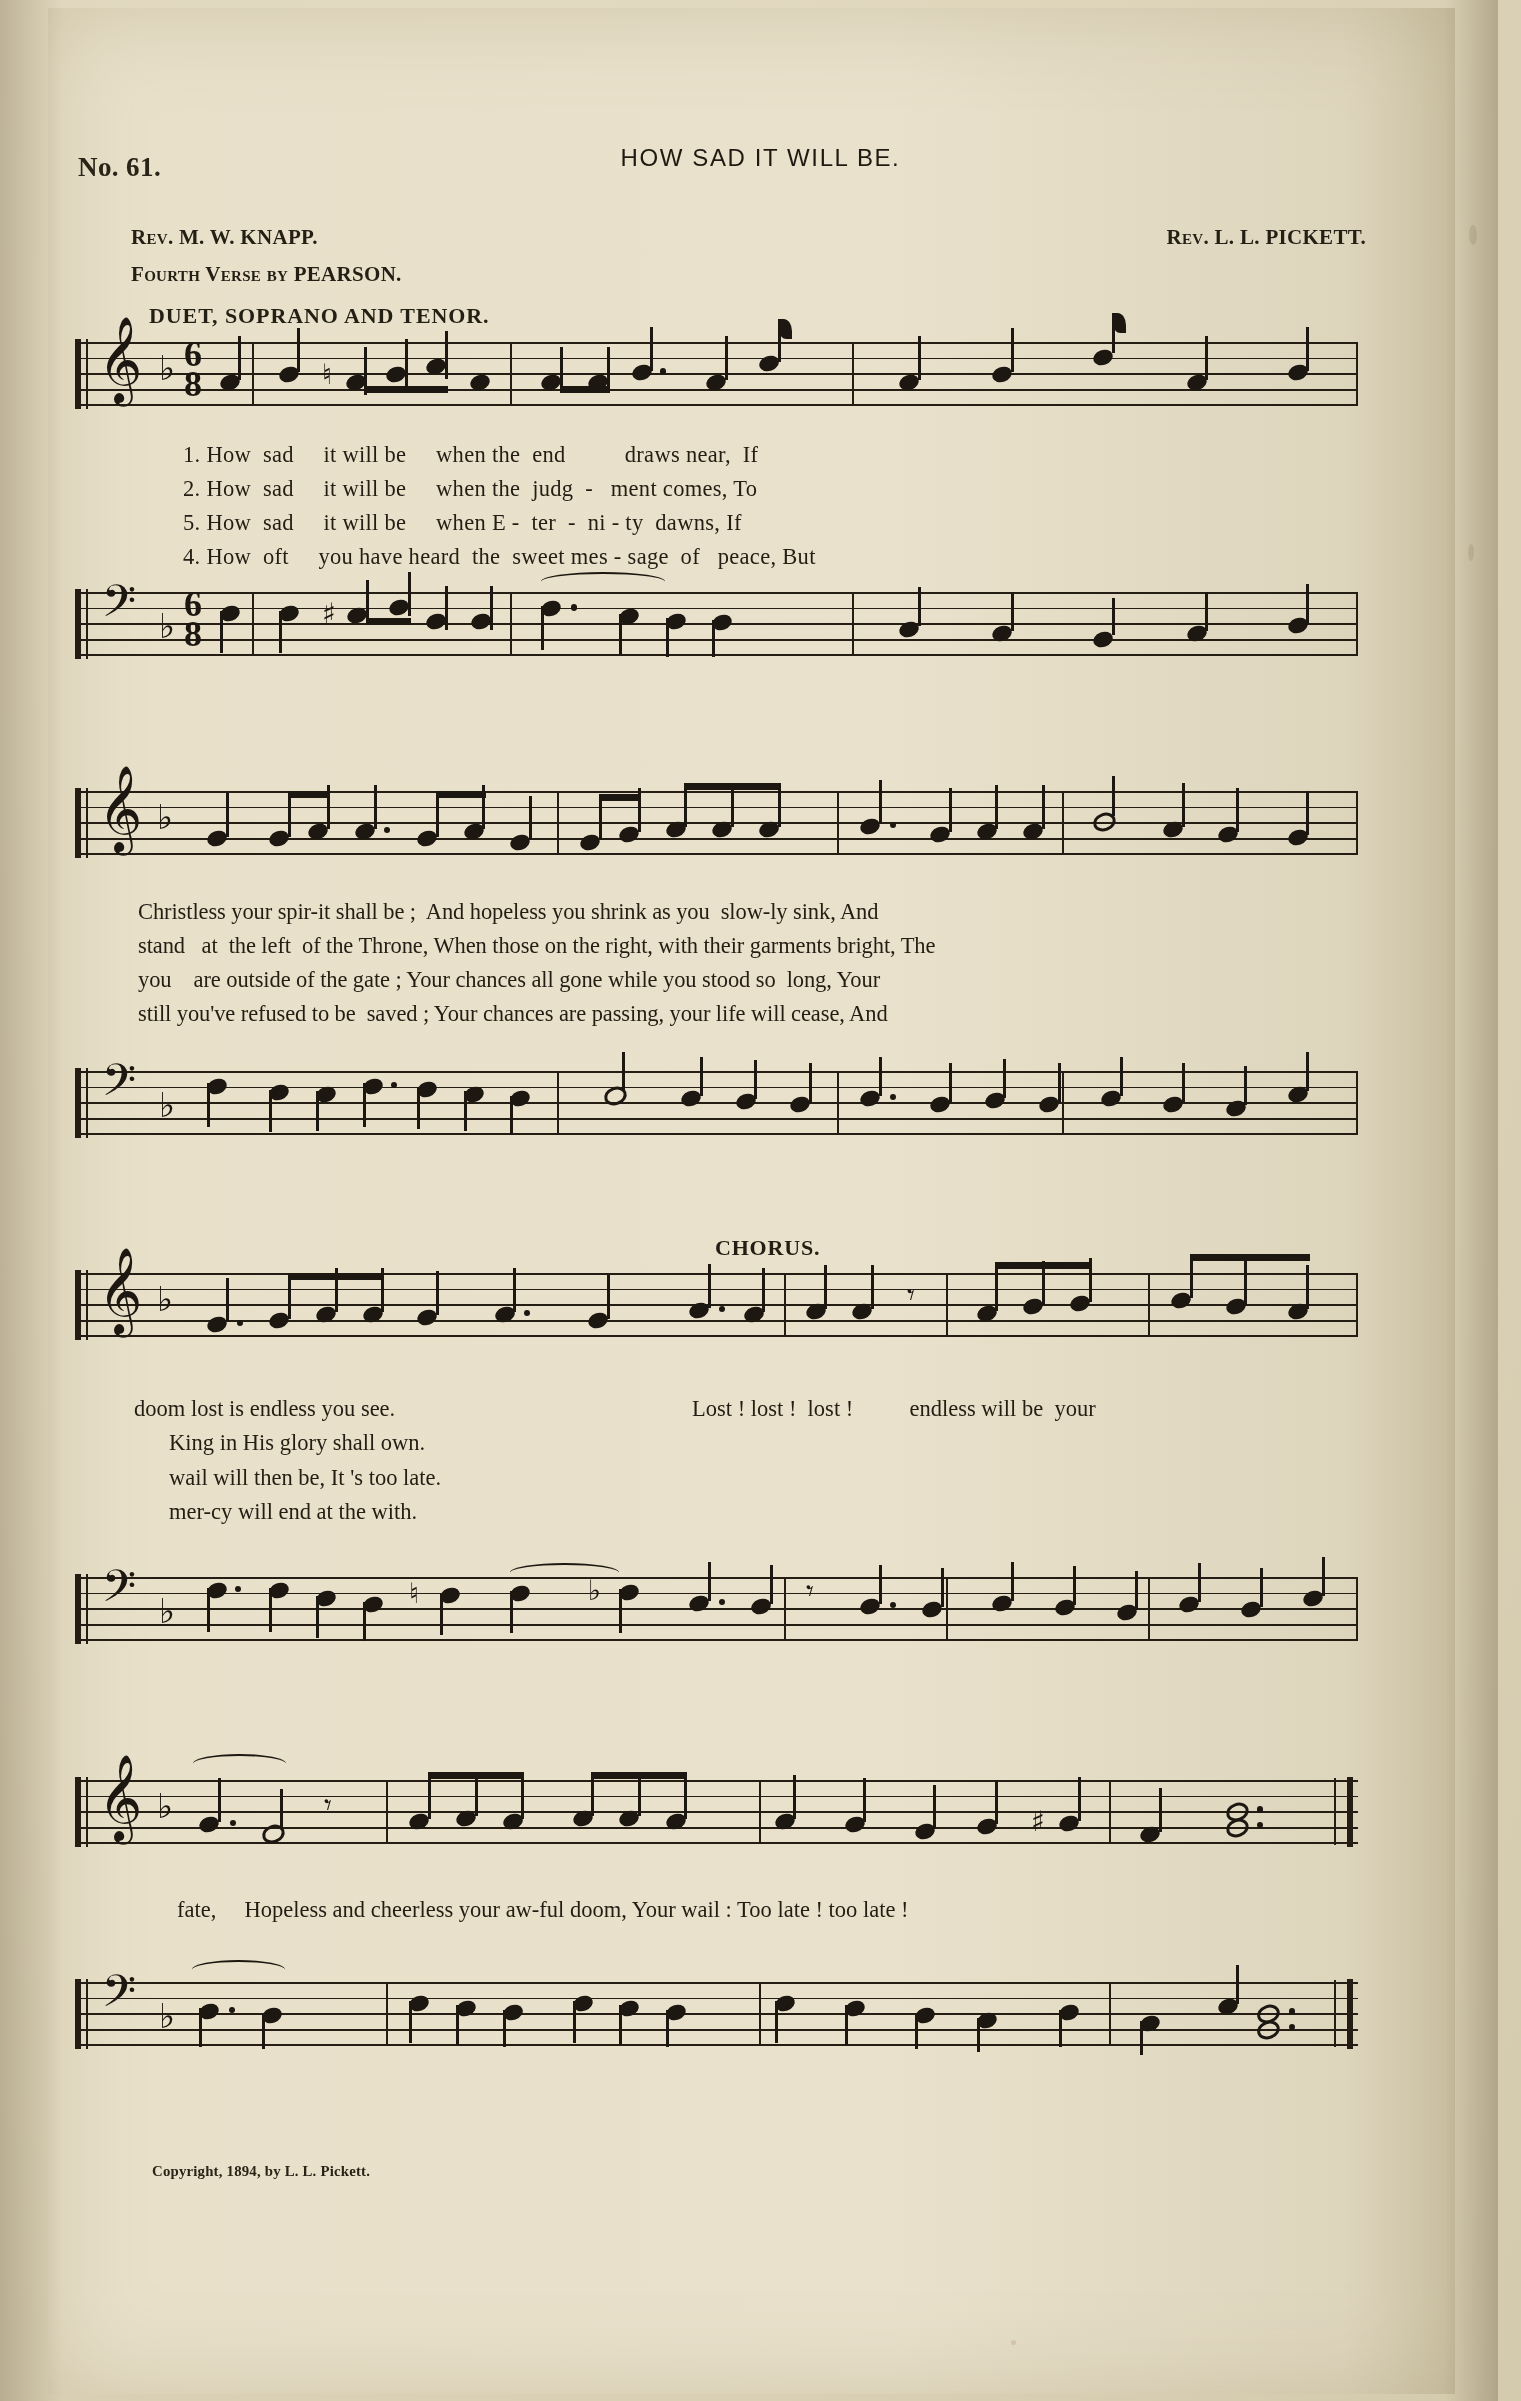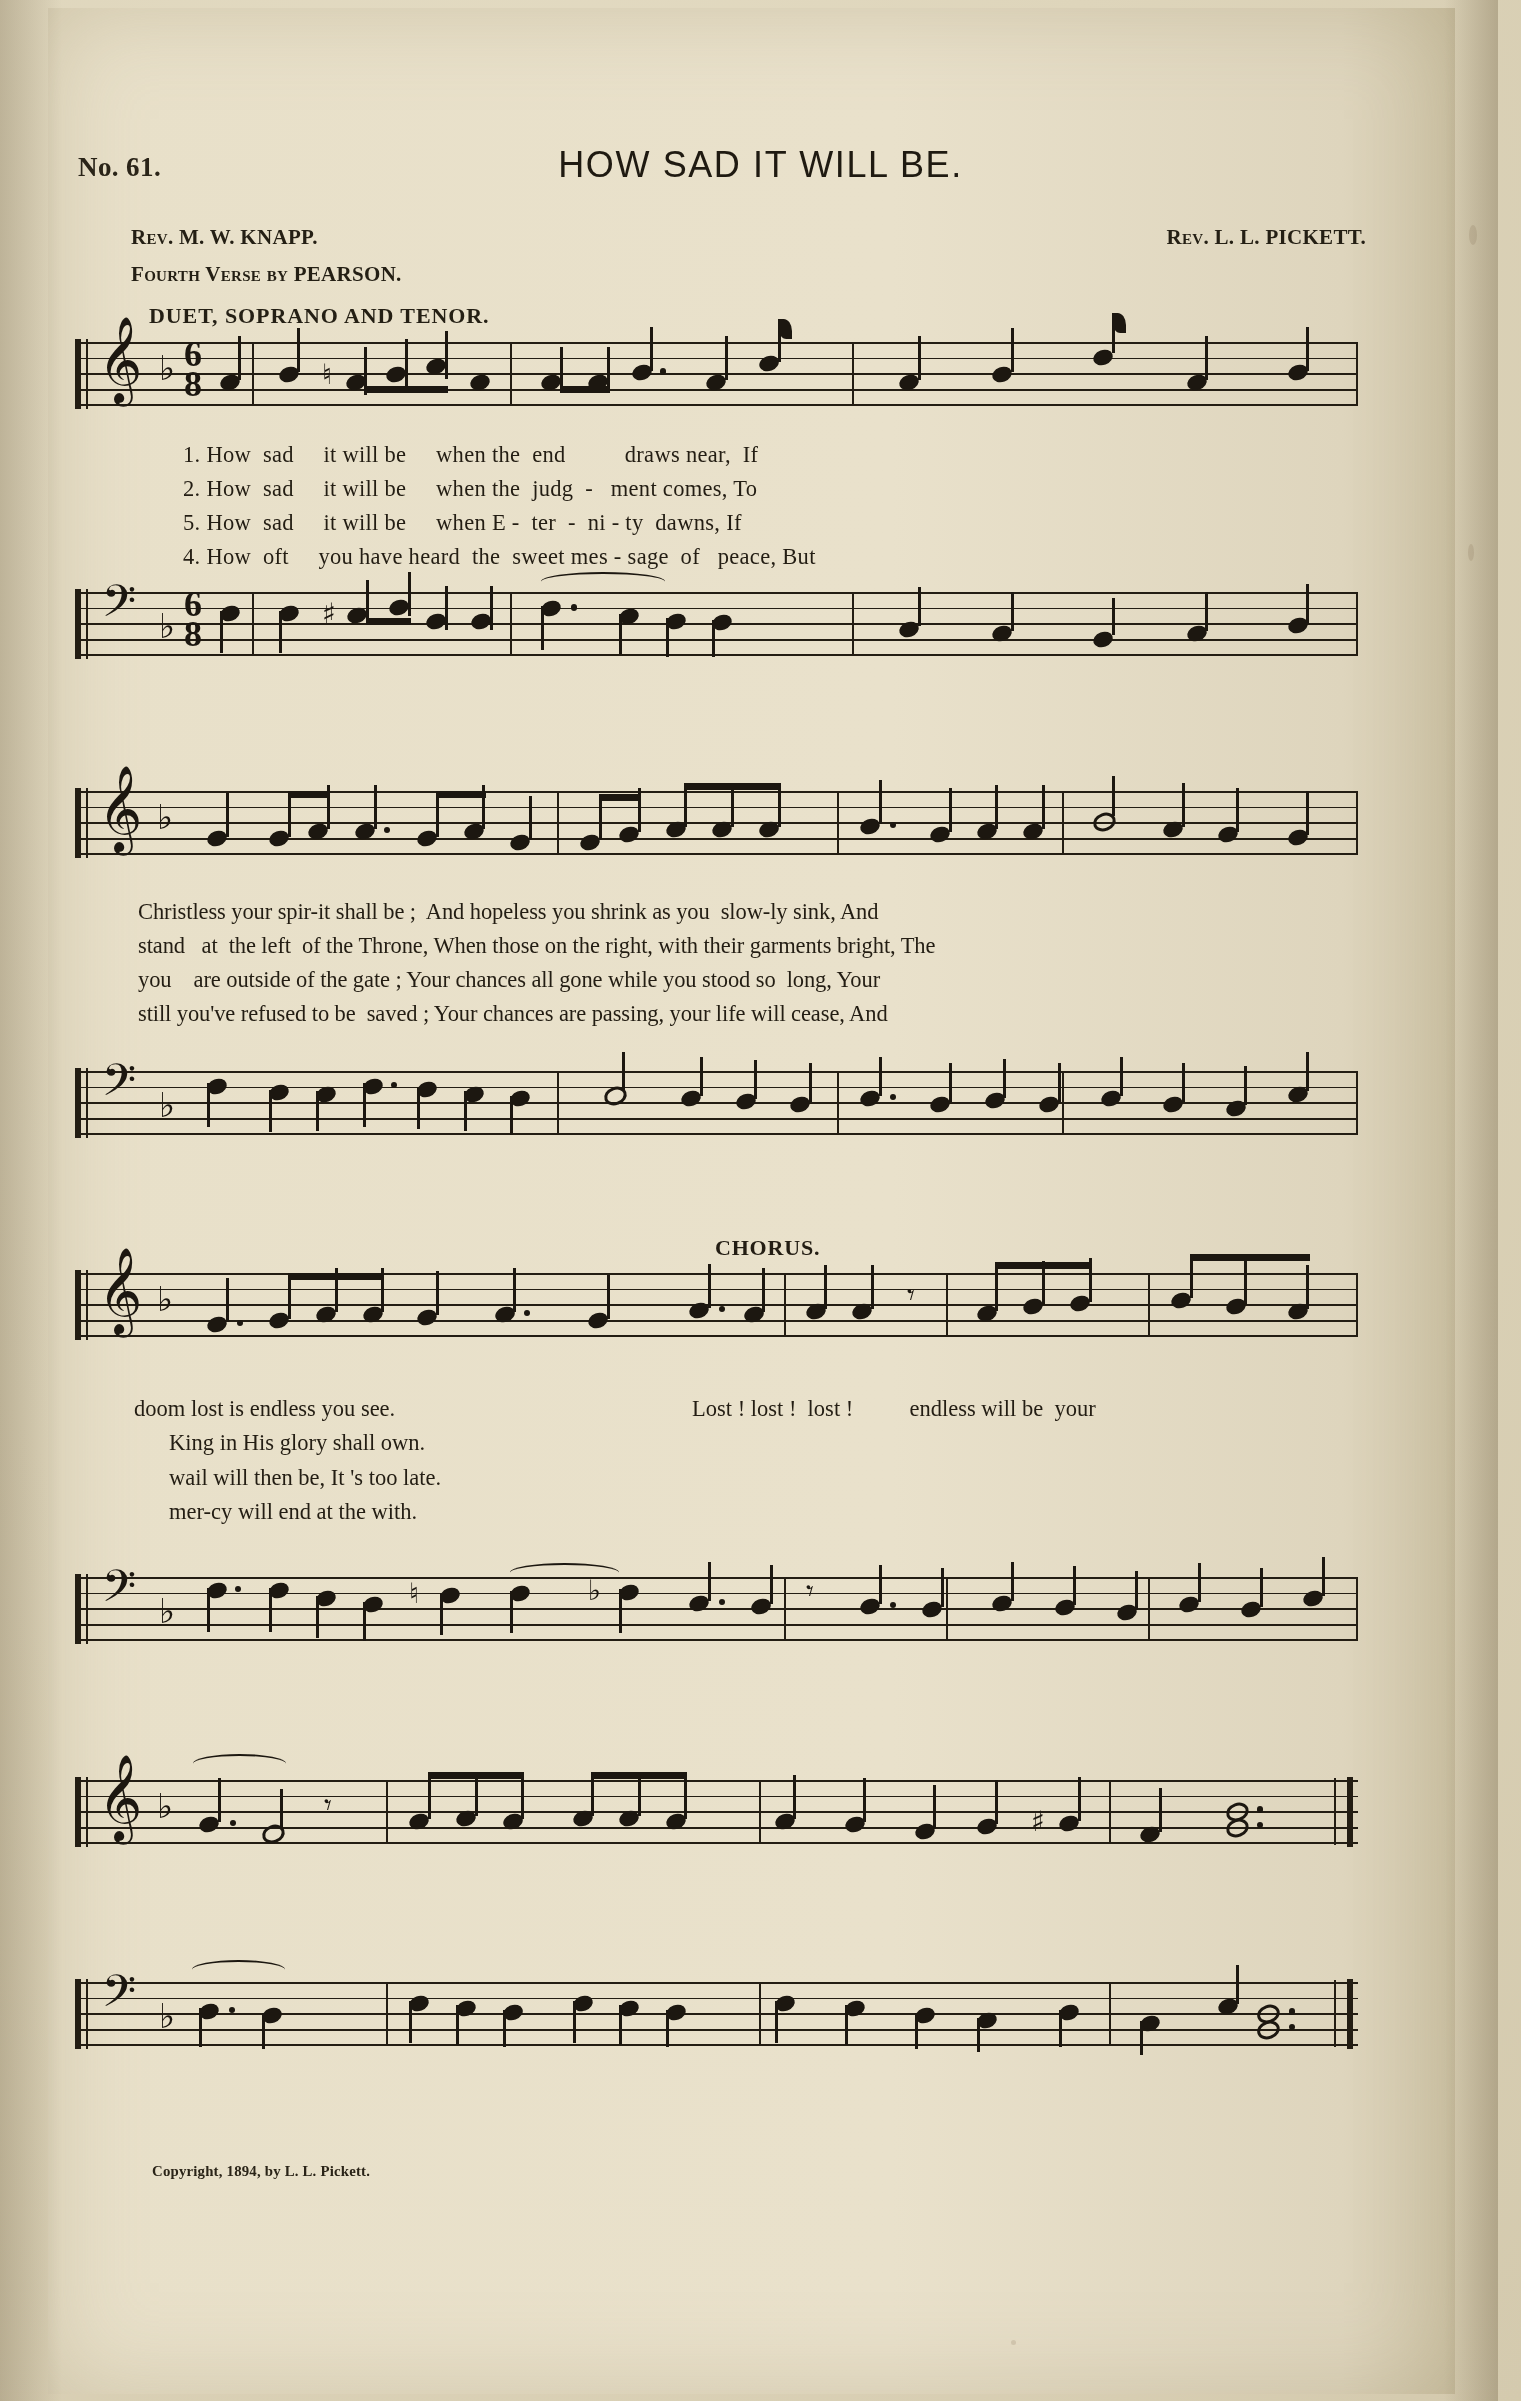--- a/index.html
+++ b/index.html
@@ -36,21 +36,21 @@
   .speck{position:absolute;background:rgba(120,100,70,.18);border-radius:50%;}
 
   
   .hymn-no{
     position:absolute;left:78px;top:152px;
     font-size:27px;letter-spacing:0.4px;color:#2a2418;
     font-family:"Liberation Serif", serif;font-weight:600;
   }
   .title{
     position:absolute;left:0;top:144px;width:1521px;text-align:center;
-    font-size:36px;letter-spacing:1.6px;color:#1f1a11;
+    font-size:24px;letter-spacing:1.6px;color:#1f1a11;
     font-family:"Liberation Sans", sans-serif;font-weight:400;
   }
   .credit-left{
     position:absolute;left:131px;top:225px;
     font-size:21px;color:#241f14;letter-spacing:0.3px;font-weight:700;
     font-family:"Liberation Serif", serif;
   }
   .credit-left2{
     position:absolute;left:131px;top:262px;
     font-size:21px;color:#241f14;letter-spacing:0.3px;font-weight:700;
@@ -546,20 +546,21 @@
     <div class="note" style="left:984px;top:36px;"></div>
       <div class="stem" style="left:1003px;top:-3.1px;height:44px;"></div>
     <div class="note" style="left:1065px;top:47px;"></div>
       <div class="stem" style="left:1084px;top:7.8px;height:44px;"></div>
     <div class="note open" style="left:1151px;top:39px;"></div>
       <div class="note open" style="left:1151px;top:23px;"></div>
     <div class="dot" style="left:1182px;top:42px;"></div>
       <div class="dot" style="left:1182px;top:26.4px;"></div>
   </div>
 
+  <div class="lyric-line" style="left:177px;top:1897px;font-size:22.5px;">fate,     Hopeless and cheerless your aw-ful doom, Your wail : Too late ! too late !</div>
 
   <div class="staff" id="s4b" style="left:75px;top:1982px;width:1283px;height:64px;">
     <div class="line" style="top:0px;"></div>
     <div class="line" style="top:15.5px;"></div>
     <div class="line" style="top:31px;"></div>
     <div class="line" style="top:47px;"></div>
     <div class="line" style="top:62px;"></div>
     <div class="barline thick" style="left:0px;top:-3.1px;height:70px;"></div>
     <div class="barline" style="left:11px;top:-3.1px;height:70px;"></div>
     <div class="barline" style="left:311px;top:0px;height:64px;"></div>

